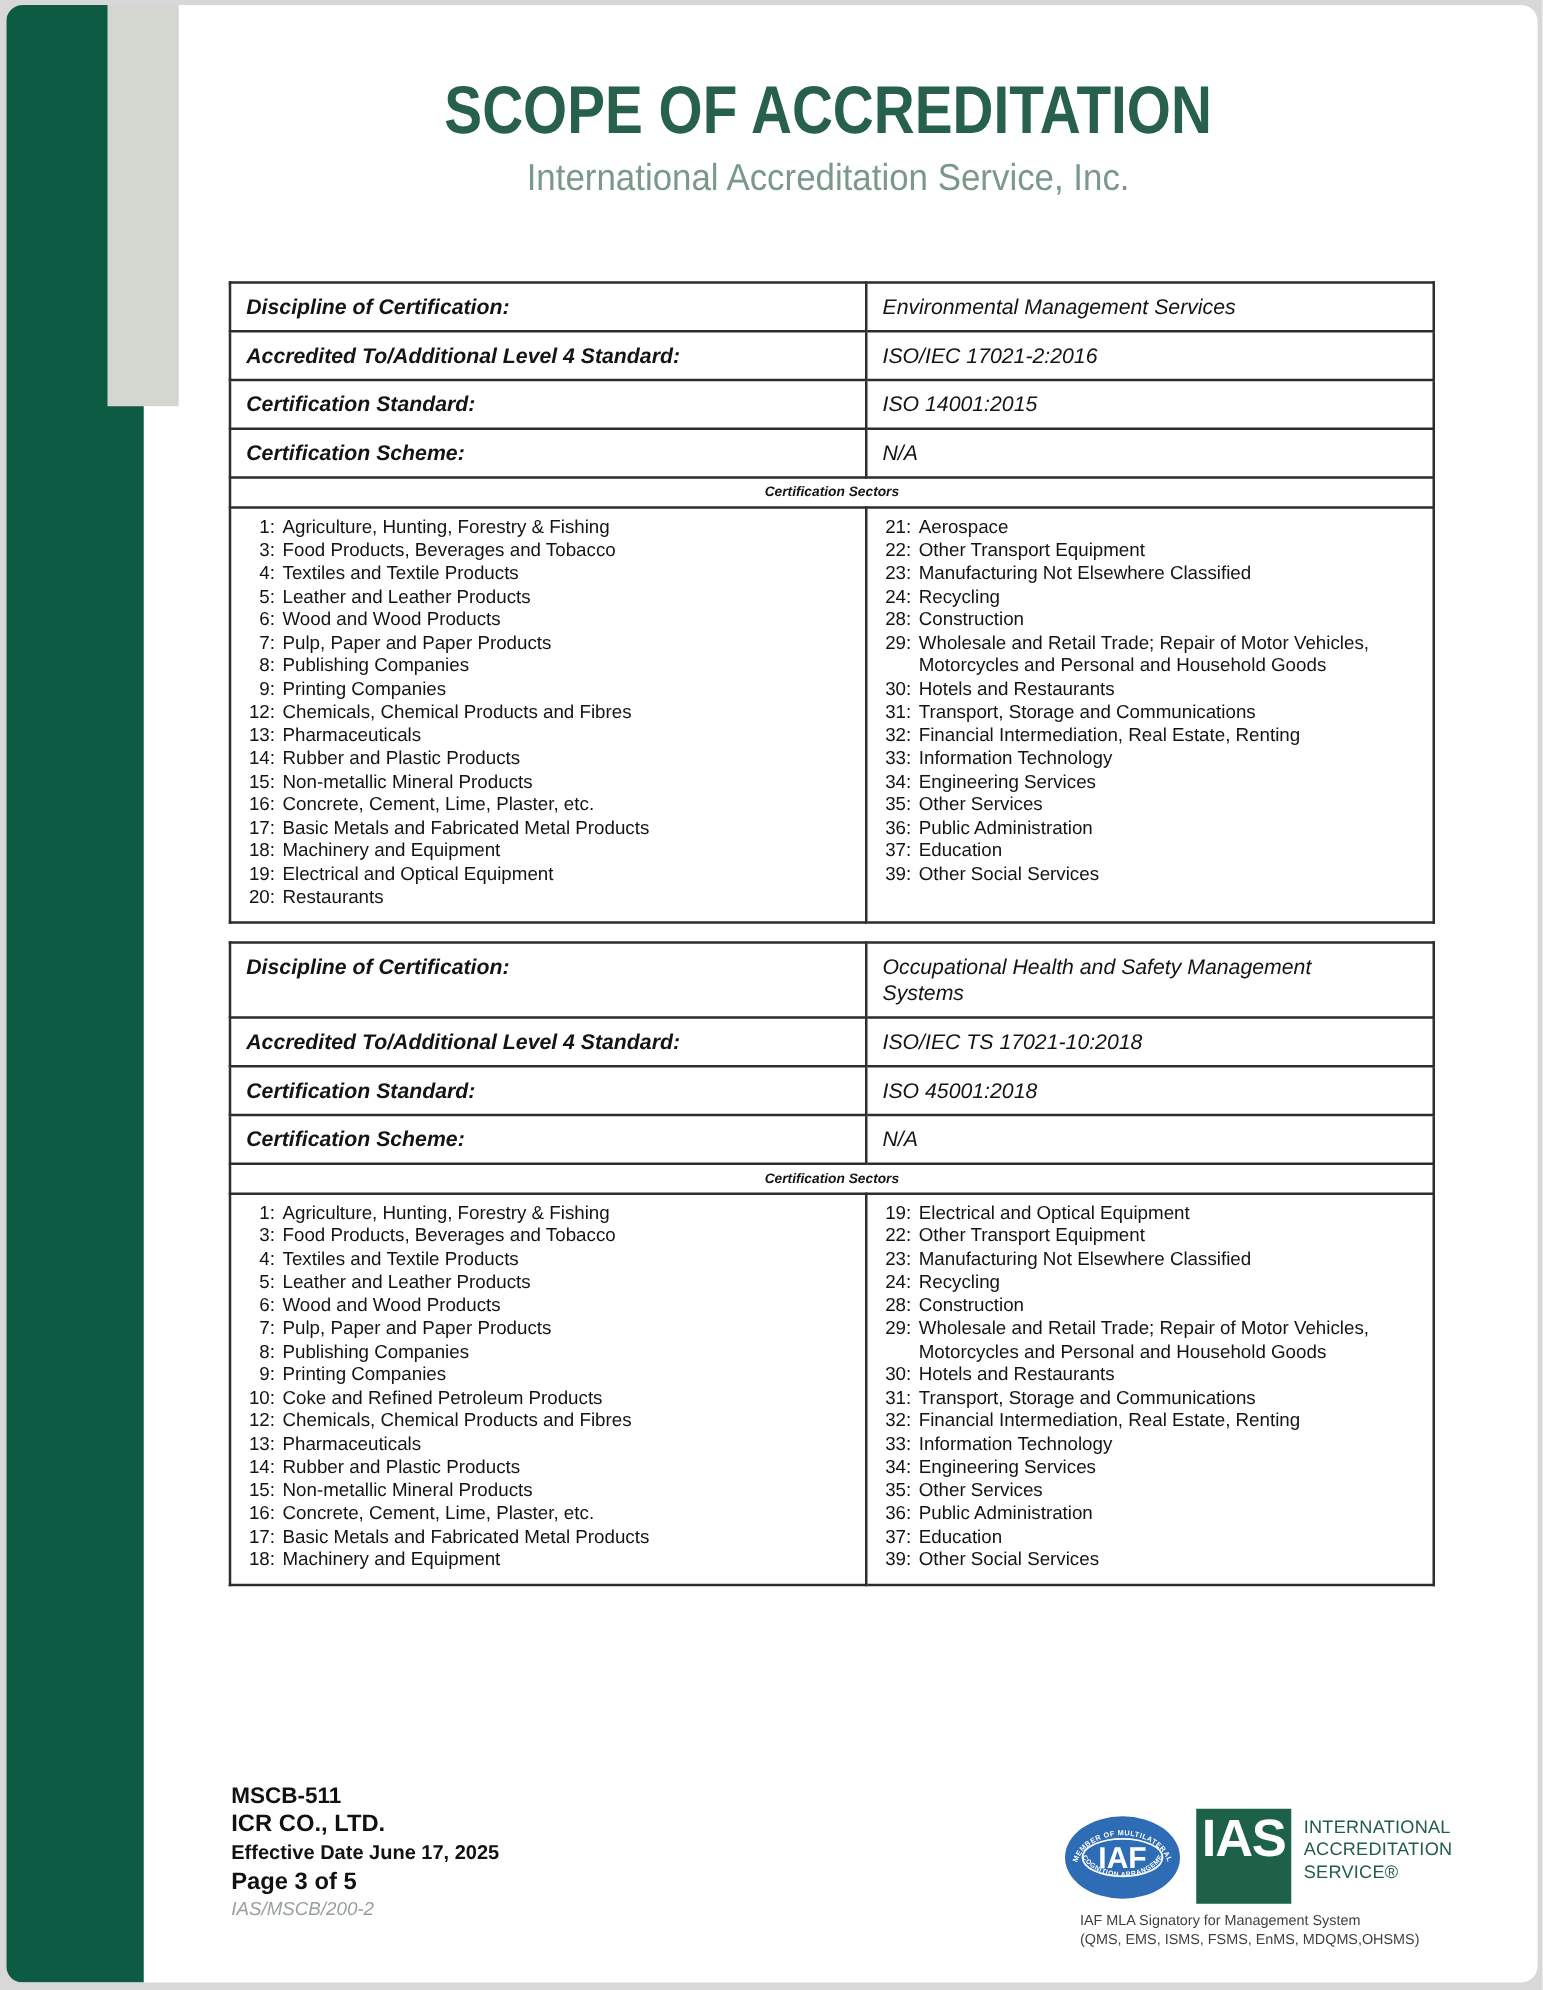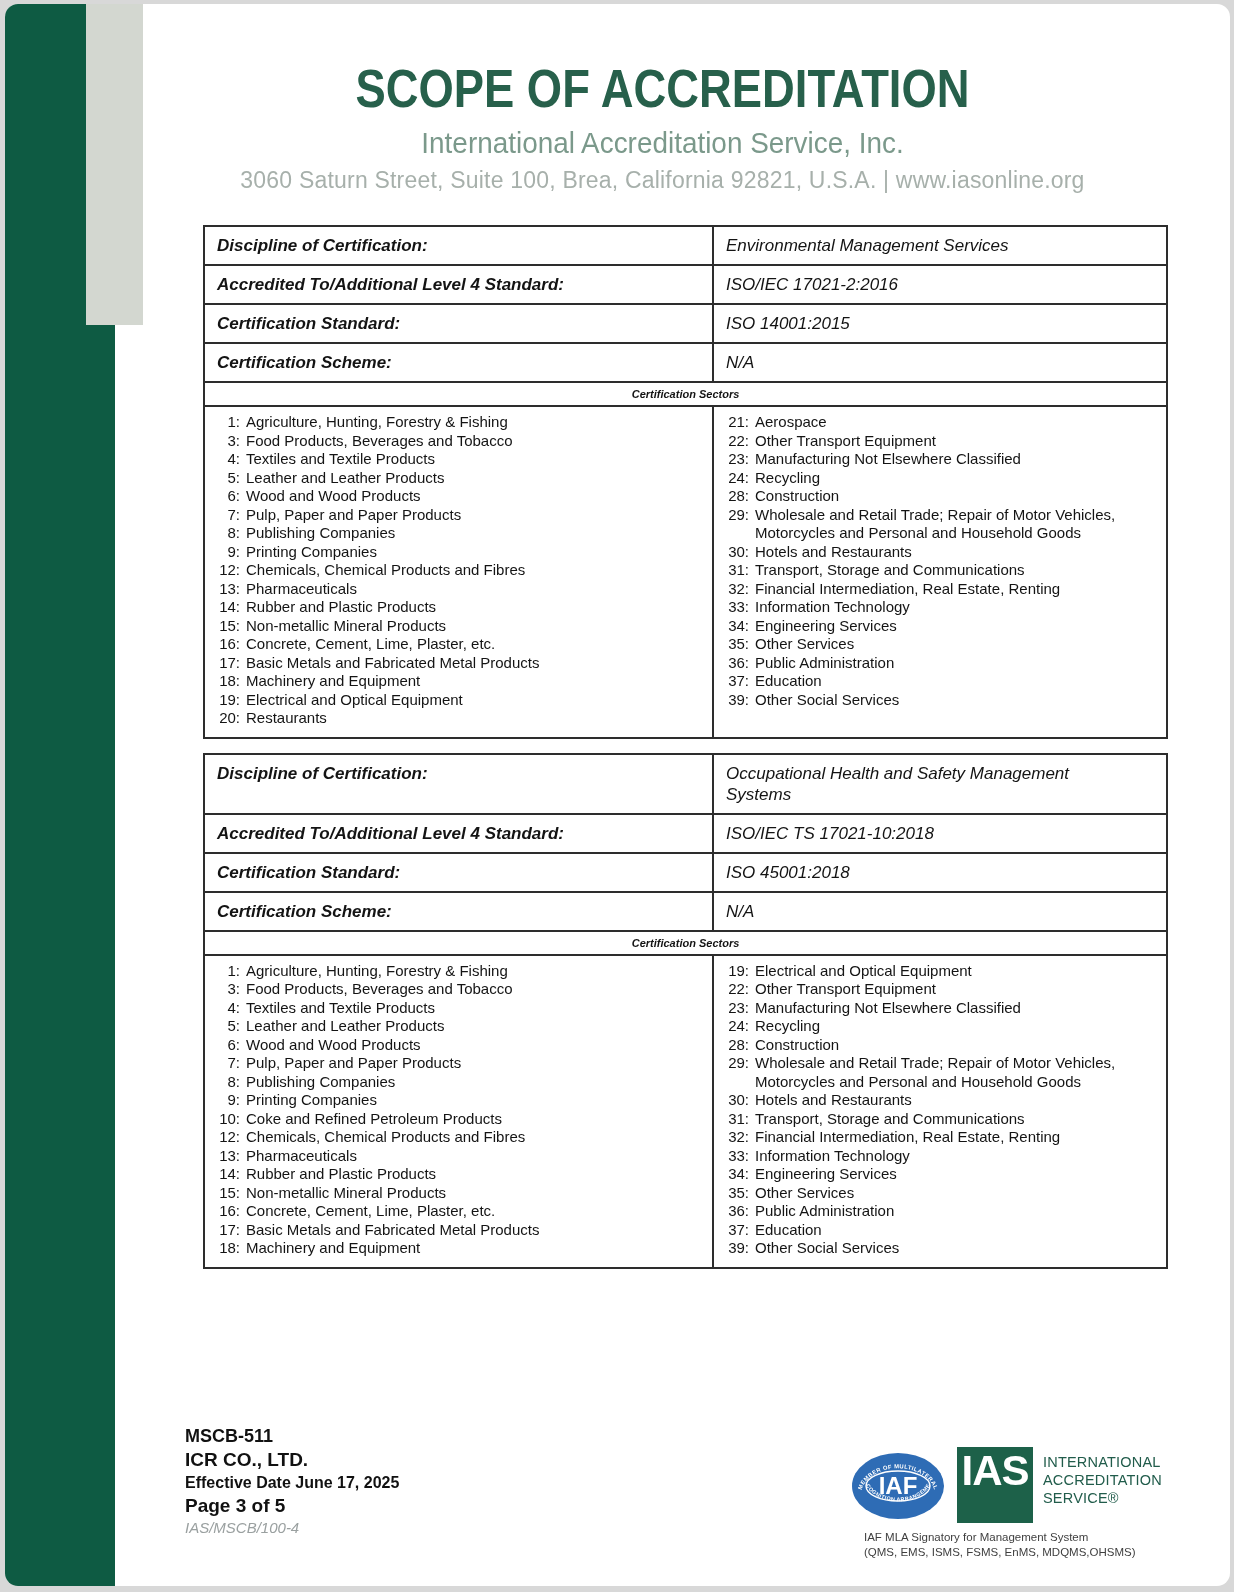--- a/index.html
+++ b/index.html
@@ -23,21 +23,21 @@
     font-size:54px;font-weight:bold;color:#27604b;line-height:1.05;
     transform:scaleX(.84);transform-origin:50% 50%;white-space:nowrap;
   }
   .subtitle{
     margin-top:9px;font-size:30px;color:#7b998b;line-height:1.1;
     transform:scaleX(.93);transform-origin:50% 50%;white-space:nowrap;
   }
   .address{margin-top:8px;font-size:23px;color:#a7b0ab;letter-spacing:.2px;white-space:nowrap;}
 
   
-  .tables{position:absolute;left:178px;top:221px;width:965px;margin-left:20px;}
+  .tables{position:absolute;left:178px;top:221px;width:965px;}
   table.cert-table{border-collapse:collapse;width:100%;margin-bottom:14px;table-layout:fixed;}
   table.cert-table td{border:2px solid #2d2d2d;vertical-align:top;color:#141414;}
   td.lbl{width:483px;font-style:italic;font-weight:bold;font-size:17px;padding:8px 12px;line-height:21px;}
   td.val{font-style:italic;font-size:17px;padding:8px 12px;line-height:21px;white-space:pre-line;}
   td.sec-title{text-align:center;font-weight:bold;font-style:italic;font-size:11px;padding:5px 4px;}
   td.sec-cell{padding:6px 6px 9px 6px;font-size:15px;}
   .sector-item{display:flex;line-height:18.5px;}
   .sector-item .num{flex:0 0 29px;text-align:right;margin-right:6px;}
   .sector-item .txt{flex:1;white-space:pre-line;}
 
@@ -69,21 +69,20 @@
 <body>
 
 <div class="page">
 
   <div class="bar-green"></div>
   <div class="bar-gray"></div>
 
   <div class="header">
     <div class="title">SCOPE OF ACCREDITATION</div>
     <div class="subtitle">International Accreditation Service, Inc.</div>
-    <div class="address">3060 Saturn Street, Suite 100, Brea, California 92821, U.S.A.  |  www.iasonline.org</div>
   </div>
 
   <div class="tables">
       <table class="cert-table">
         <tbody>
           <tr>
             <td class="lbl">Discipline of Certification:</td>
             <td class="val">Environmental Management Services</td>
           </tr>
           <tr>
@@ -393,21 +392,21 @@
           </tr>
         </tbody>
       </table>
     </div>
 
   <div class="footer-left">
     <div class="f-report">MSCB-511</div>
     <div class="f-company">ICR CO., LTD.</div>
     <div class="f-date">Effective Date June 17, 2025</div>
     <div class="f-page">Page 3 of 5</div>
-    <div class="f-form">IAS/MSCB/100-4</div>
+    <div class="f-form">IAS/MSCB/200-2</div>
   </div>
 
   <svg class="iaf-logo" width="96" height="70" viewBox="0 0 96 70">
     <ellipse cx="48" cy="35" rx="46" ry="33" fill="#2e6cb5"></ellipse>
     <ellipse cx="48" cy="35" rx="32" ry="15" fill="none" stroke="#ffffff" stroke-width="1.4"></ellipse>
     <path id="iafArcTop" d="M 12 38 A 37 27 0 0 1 84 38" fill="none"></path>
     <path id="iafArcBot" d="M 15 33 A 35 26 0 0 0 81 33" fill="none"></path>
     <text font-size="5.8" fill="#ffffff" letter-spacing="0.4" font-weight="bold">
       <textPath href="#iafArcTop" startOffset="50%" text-anchor="middle">MEMBER OF MULTILATERAL</textPath>
     </text>

